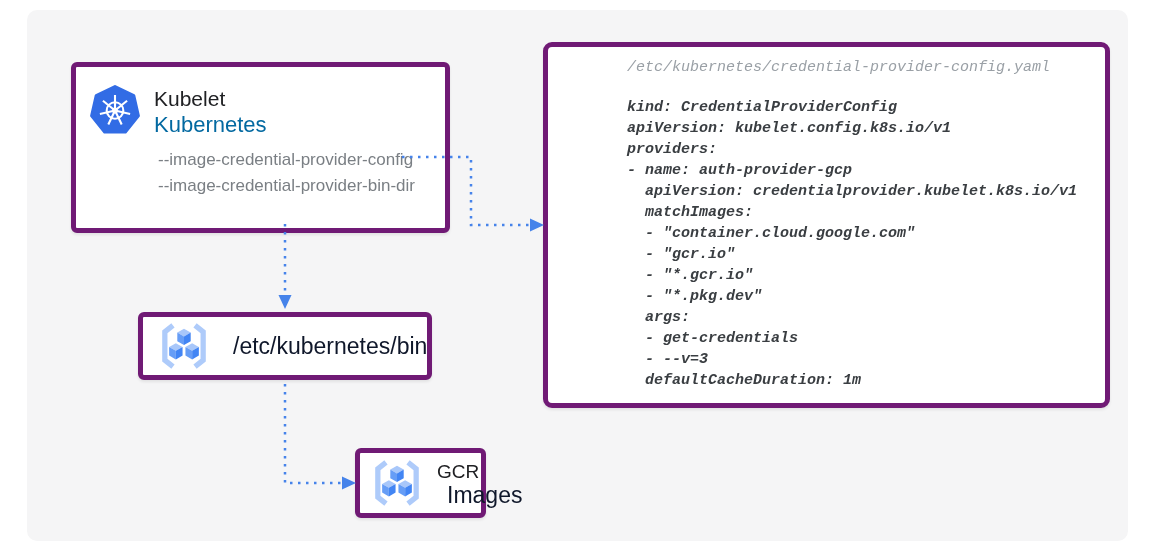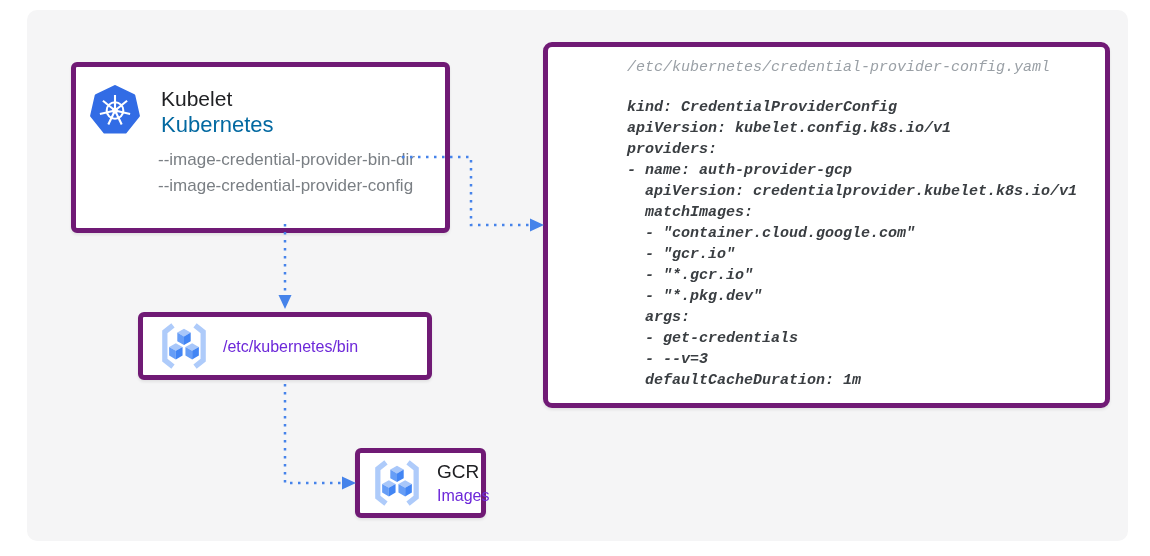--- a/index.html
+++ b/index.html
@@ -15,30 +15,30 @@
     position:absolute;background:#ffffff;border:5px solid #701a75;
     border-radius:6px;box-shadow:0 2px 3px rgba(0,0,0,0.08);
     box-sizing:border-box;
   }
   .card-kubelet{left:71px;top:62px;width:379px;height:171px;}
   .card-code{left:543px;top:42px;width:567px;height:366px;border-radius:9px;}
   .card-auth{left:138px;top:312px;width:294px;height:68px;display:flex;align-items:center;padding-left:14px;gap:12px;}
   .card-gcr{left:355px;top:448px;width:131px;height:70px;display:flex;align-items:center;padding-left:10px;gap:13px;}
 
   .k8s-logo{position:absolute;left:14px;top:18px;width:50px;height:50px;}
-  .kubelet-text{position:absolute;left:85px;top:18px;}
+  .kubelet-text{position:absolute;left:78px;top:18px;}
   .node-title{font-size:21px;line-height:27px;color:#202124;}
   .node-sub{font-size:22px;line-height:25px;color:#0369a1;}
   .kubelet-flags{
     position:absolute;left:82px;top:80px;
     font-size:17px;line-height:26px;color:#7A7F84;white-space:nowrap;
   }
 
   .node-title-sm{font-size:19px;line-height:24px;color:#202124;white-space:nowrap;}
-  .node-sub-sm{font-size:16px;line-height:23px;color:#6d28d9;white-space:nowrap;}
+  .node-sub-sm{font-size:23px;line-height:23px;color:#0f172a;white-space:nowrap;margin-left:10px;}
 
   .gcr-icon{flex:0 0 auto;}
 
   .code-inner{padding:10px 20px 0 79px;}
   .code-path{
     font-family:"Liberation Mono",monospace;font-style:italic;
     font-size:15px;line-height:21px;color:#9AA0A6;margin:0 0 19px 0;
     white-space:pre;
   }
   .code-body{
@@ -66,22 +66,22 @@
       <line x1="25" y1="25.5" x2="12.9" y2="15.8"></line>
       <circle cx="25" cy="25.5" r="8.3" fill="none"></circle>
     </g>
     <circle cx="25" cy="25.5" r="3" fill="#ffffff"></circle>
   </svg>
   <div class="kubelet-text">
     <div class="node-title">Kubelet</div>
     <div class="node-sub">Kubernetes</div>
   </div>
   <div class="kubelet-flags">
+    <div>--image-credential-provider-config</div>
     <div>--image-credential-provider-bin-dir</div>
-    <div>--image-credential-provider-config</div>
   </div>
 </div>
 
 <div class="card card-code">
   <div class="code-inner">
     <div class="code-path">/etc/kubernetes/credential-provider-config.yaml</div>
     <pre class="code-body">kind: CredentialProviderConfig
 apiVersion: kubelet.config.k8s.io/v1
 providers:
 - name: auth-provider-gcp

